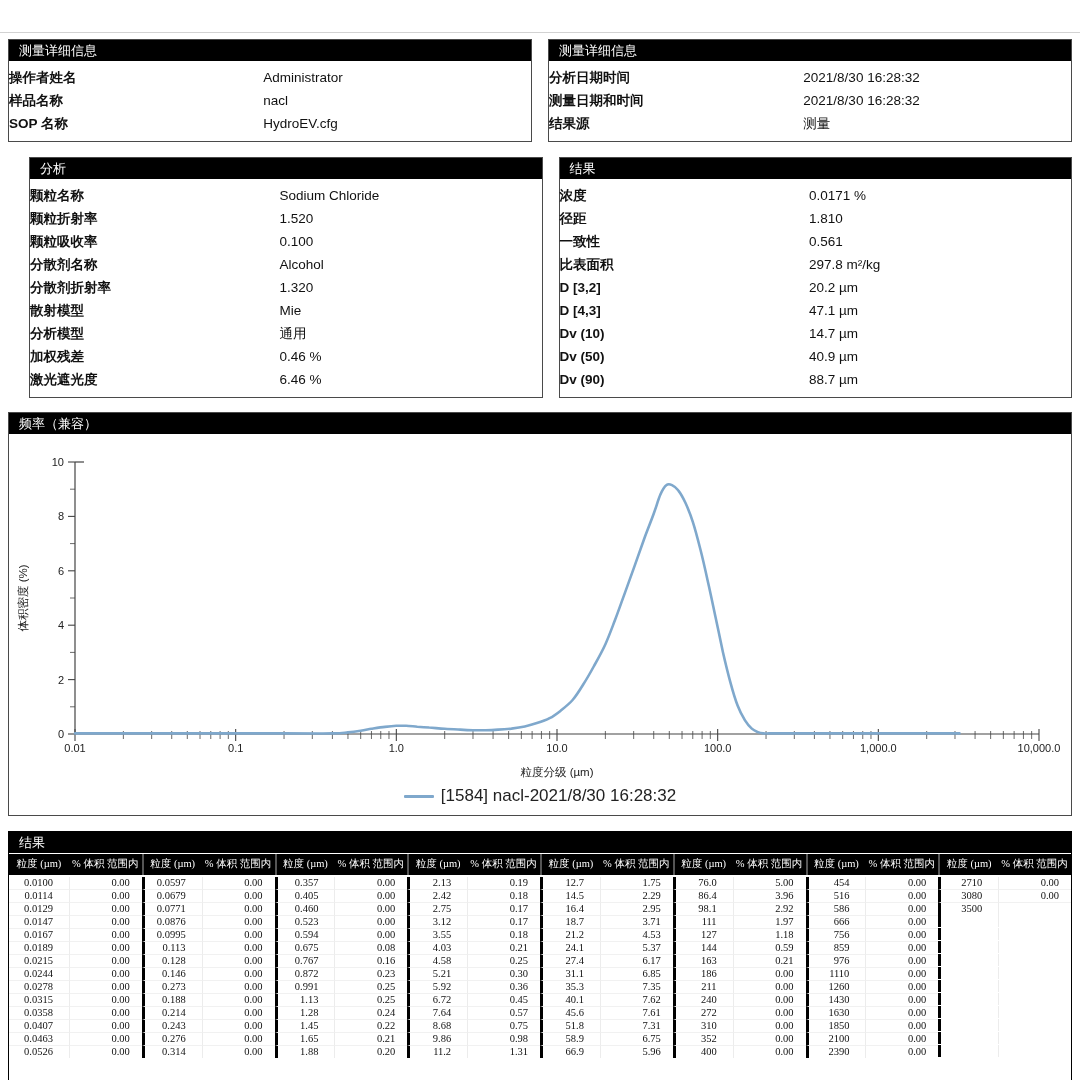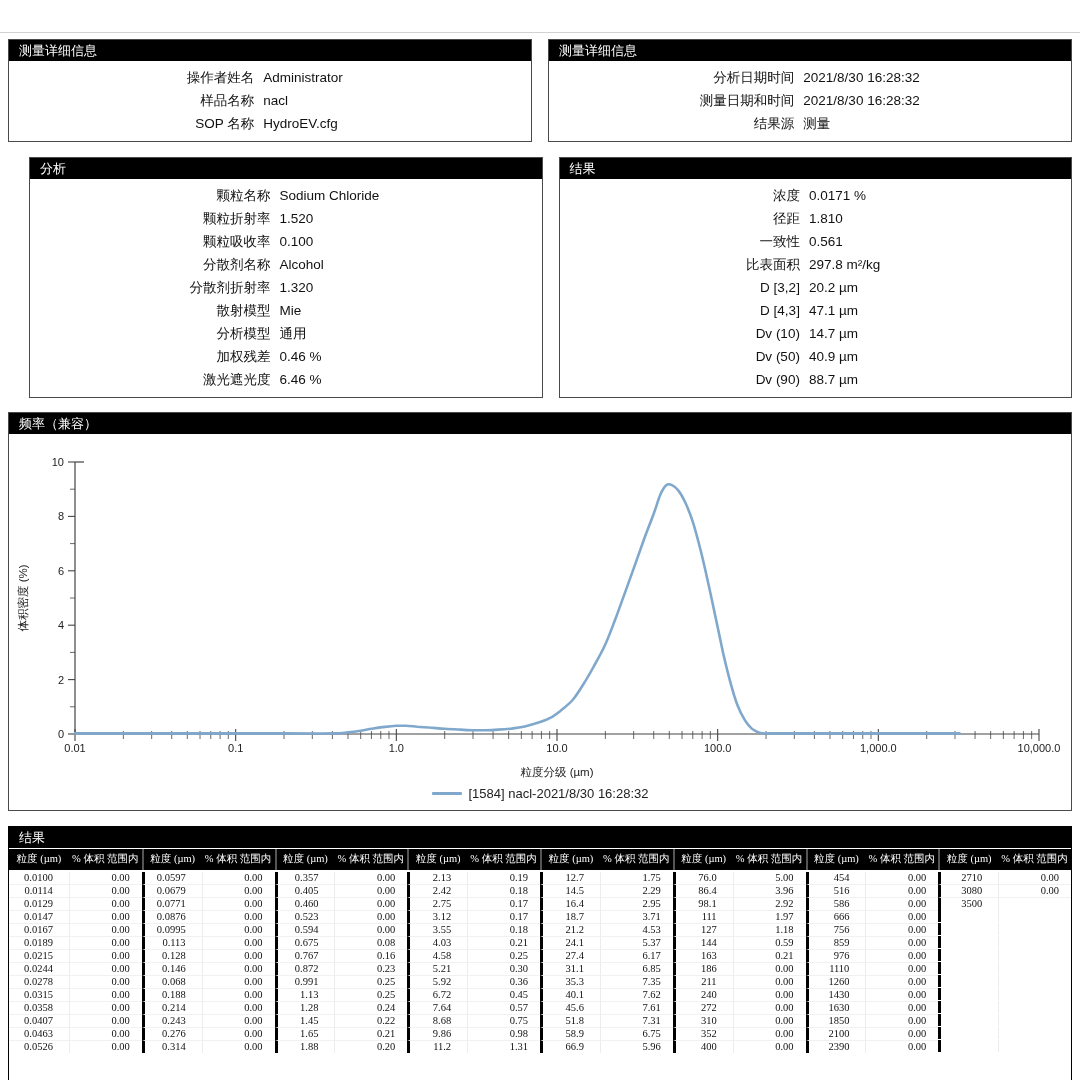--- a/index.html
+++ b/index.html
@@ -7,25 +7,25 @@
     width:1080px;height:1080px;background:#fff;color:#111;
     font-family:"Liberation Sans","DejaVu Sans",sans-serif;
     overflow:hidden;
   }
   .top-rule{height:1px;background:#d2d2d2;margin-top:32px;}
   .grid2{display:grid;grid-template-columns:1fr 1fr;column-gap:16px;margin:6px 8px 0;}
   .panel{border:1px solid #4a4a4a;background:#fff;}
   .panel-header{background:#000;color:#fff;font-size:13px;line-height:21px;padding:0 10px;font-weight:400;}
   .panel-body{padding:5px 0 6px;}
   .frow{display:flex;line-height:23px;font-size:13.5px;}
-  .frow .lbl{flex:0 0 47%;text-align:right;font-weight:400;white-space:pre;}
+  .frow .lbl{flex:0 0 47%;text-align:left;font-weight:700;white-space:pre;}
   .frow .val{padding-left:9px;white-space:pre;text-align:right;}
   .section{margin:14px 8px 0;}
   .chart-body{padding:4px 0 2px;}
-  .legend{display:flex;justify-content:center;align-items:center;gap:7px;font-size:13px;color:#222;padding:0 0 7px;}
+  .legend{display:flex;justify-content:center;align-items:center;gap:7px;font-size:17px;color:#222;padding:0 0 7px;}
   .legend-line{width:30px;height:3px;border-radius:1px;}
   .table-panel{border:1px solid #000;border-bottom-width:2px;}
   .table-title{background:#000;color:#fff;font-size:13px;line-height:21px;padding:0 10px;border-bottom:1px solid #fff;}
   .tgrid{display:grid;grid-template-columns:repeat(8,60fr 73fr);font-size:10.5px;font-family:Liberation Serif, serif;}
   .tgrid .th{background:#000;color:#fff;font-weight:400;text-align:center;padding:3px 0 4px;white-space:nowrap;overflow:hidden;}
   .tgrid .th.gstart{border-left:2px solid #555;}
   .tbody-wrap{padding:2px 0 46px;}
   .tgrid .td{text-align:right;line-height:12px;height:12px;white-space:pre;}
   .tgrid .td.size{padding-right:16px;}
   .tgrid .td.pct{padding-right:12px;border-left:1px solid #ececec;}
@@ -407,21 +407,21 @@
           <div class="td size gstart rline">31.1</div>
           <div class="td pct rline">6.85</div>
           <div class="td size gstart rline">186</div>
           <div class="td pct rline">0.00</div>
           <div class="td size gstart rline">1110</div>
           <div class="td pct rline">0.00</div>
           <div class="td size gstart"></div>
           <div class="td pct"></div>
           <div class="td size rline">0.0278</div>
           <div class="td pct rline">0.00</div>
-          <div class="td size gstart rline">0.068</div>
+          <div class="td size gstart rline">0.273</div>
           <div class="td pct rline">0.00</div>
           <div class="td size gstart rline">0.991</div>
           <div class="td pct rline">0.25</div>
           <div class="td size gstart rline">5.92</div>
           <div class="td pct rline">0.36</div>
           <div class="td size gstart rline">35.3</div>
           <div class="td pct rline">7.35</div>
           <div class="td size gstart rline">211</div>
           <div class="td pct rline">0.00</div>
           <div class="td size gstart rline">1260</div>

